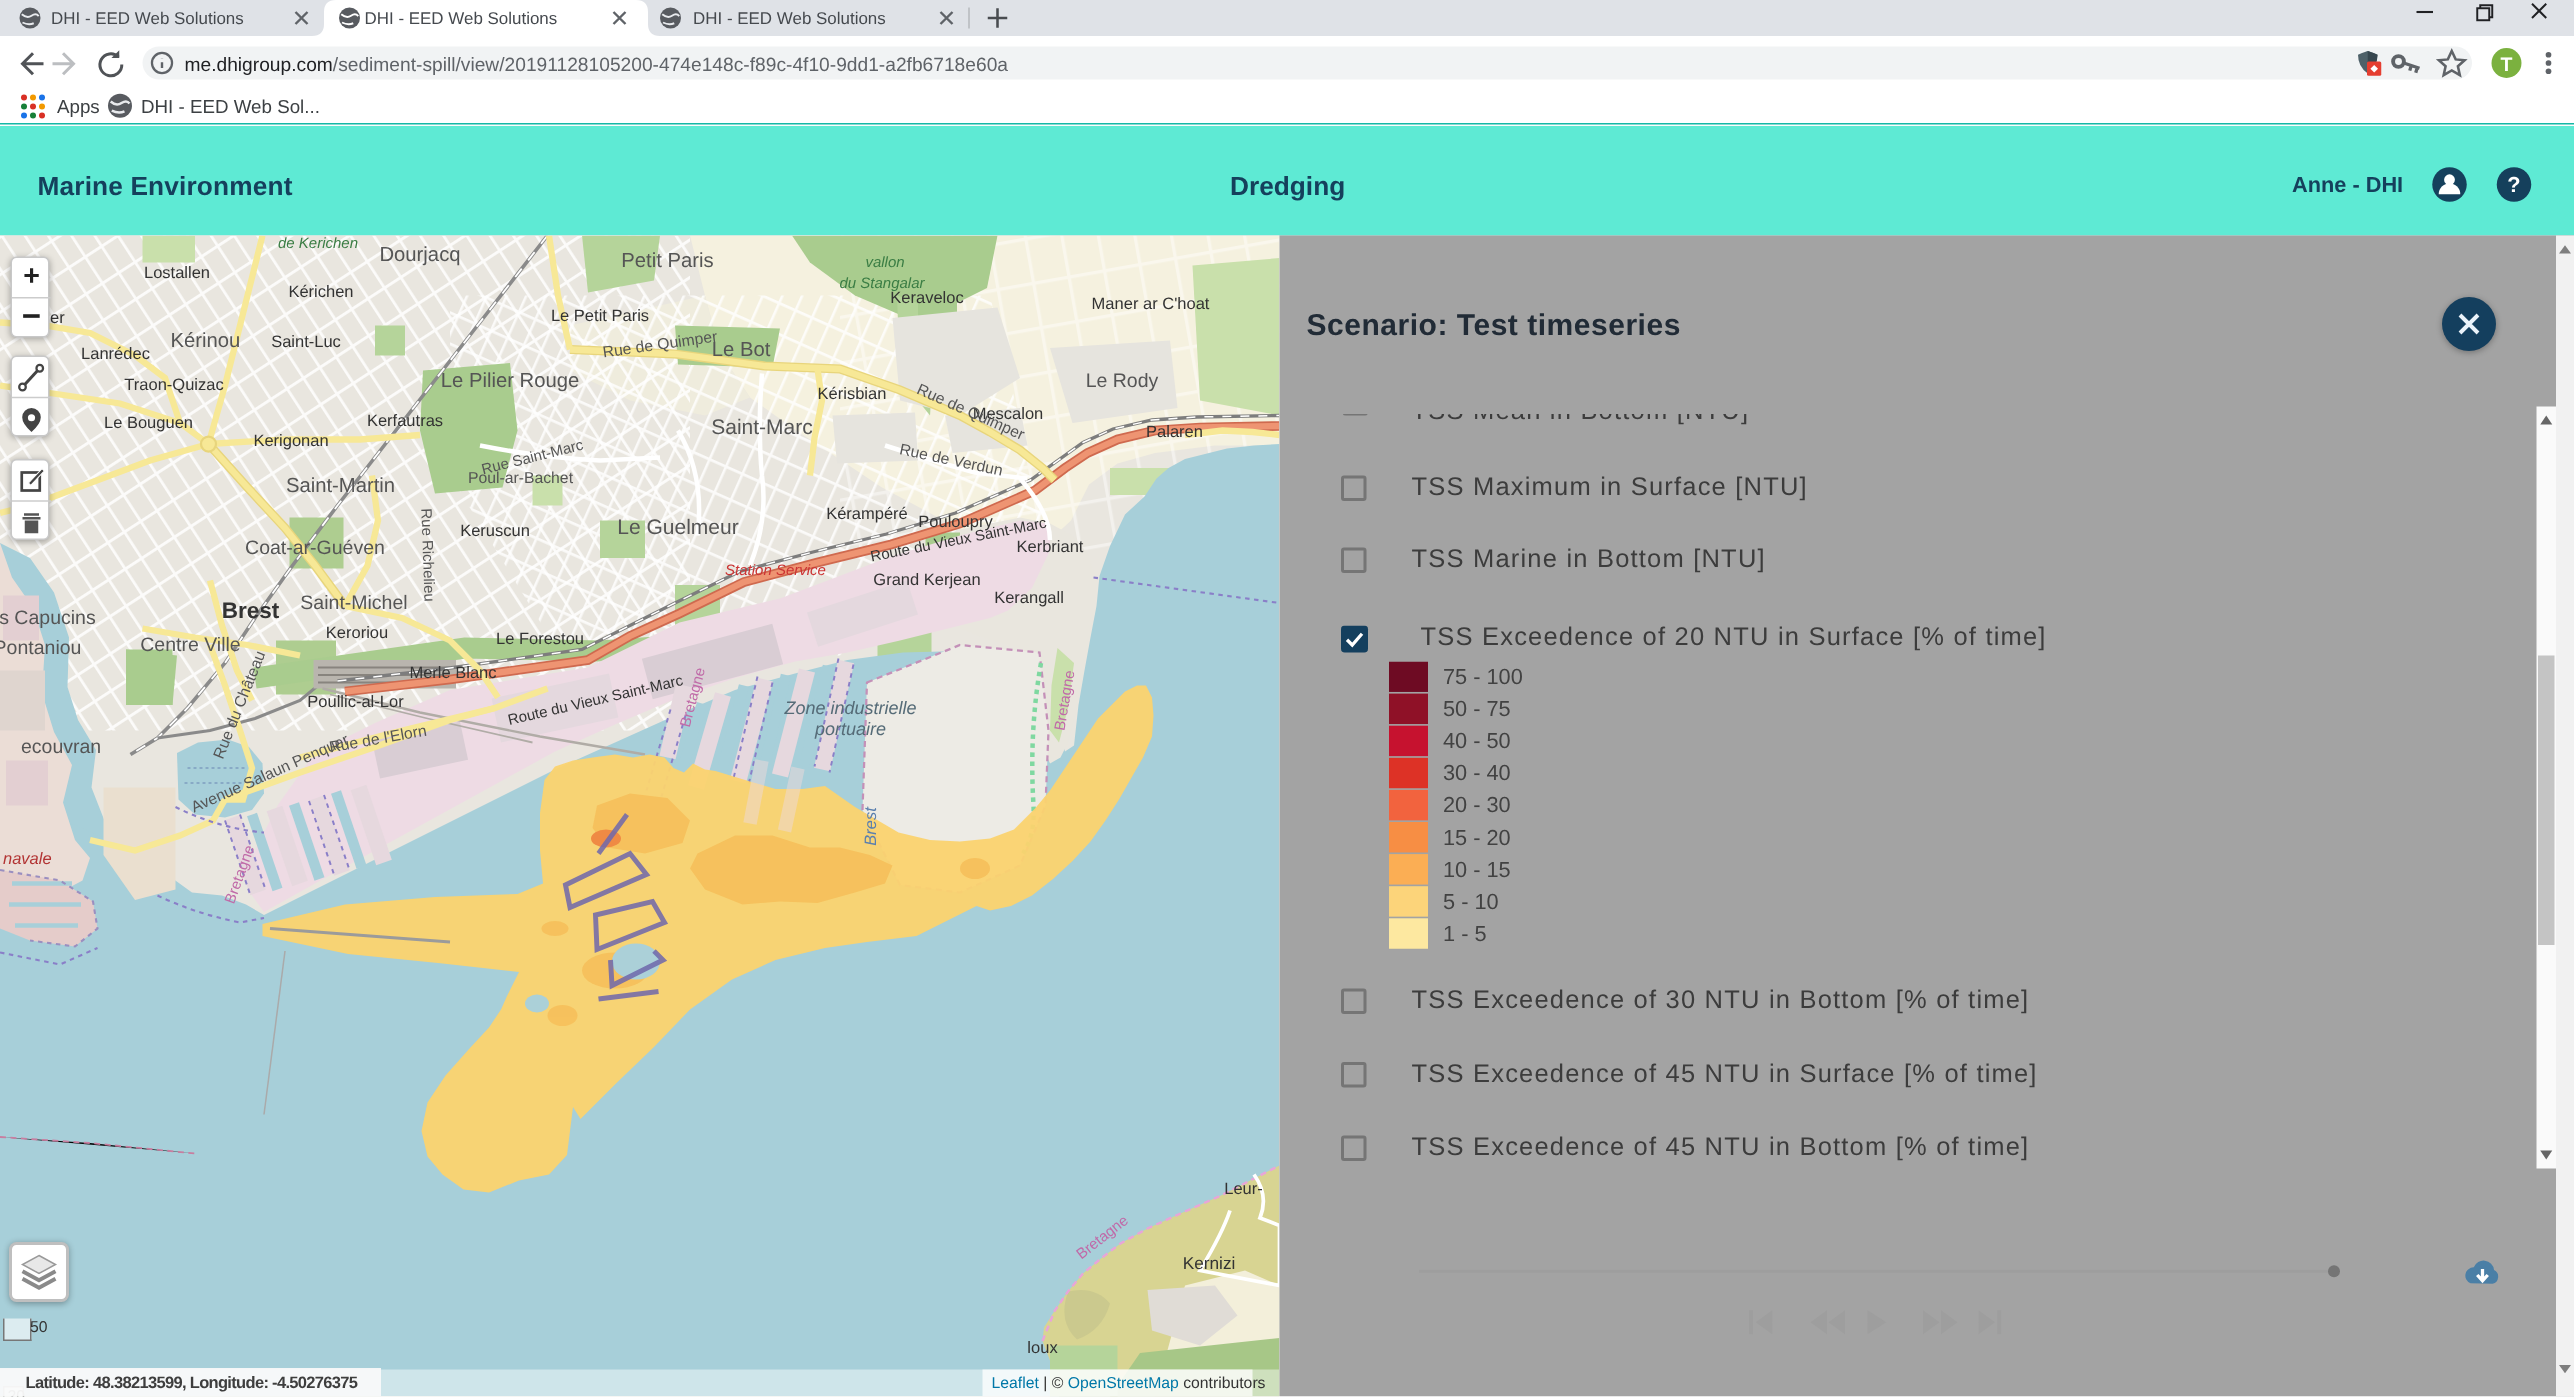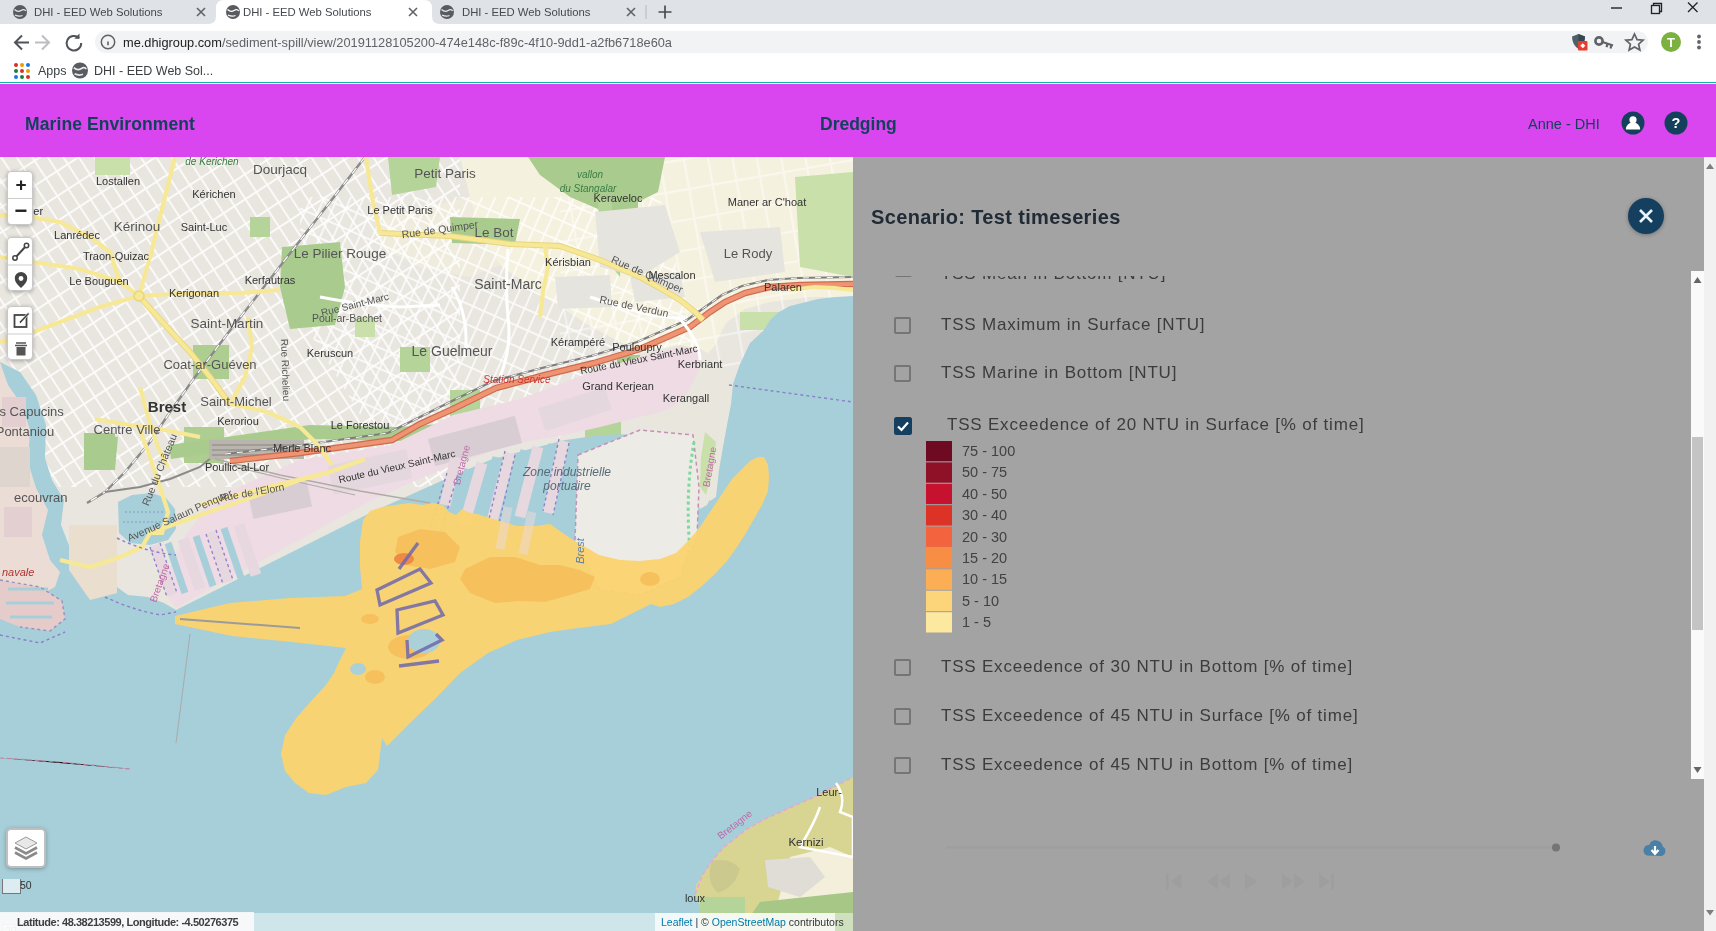--- a/index.html
+++ b/index.html
@@ -3,21 +3,21 @@
 <style>
 *{margin:0;padding:0;box-sizing:border-box}
 html,body{width:1716px;height:931px;overflow:hidden;font-family:"Liberation Sans",sans-serif;background:#fff}
 .abs{position:absolute}
 #stage{position:relative;width:1716px;height:931px;background:#fff}
 
 #tabstrip{position:absolute;left:0;top:0;width:1716px;height:24px;background:#dfe2e7}
 #navbar{position:absolute;left:0;top:24px;width:1716px;height:34px;background:#fff}
 #bookbar{position:absolute;left:0;top:58px;width:1716px;height:25px;background:#fff;border-bottom:1px solid #14b8a6}
 
-#apphead{position:absolute;left:0;top:84px;width:1716px;height:73px;background:#d946ef;box-shadow:0 1px 3px rgba(0,0,0,.12)}
+#apphead{position:absolute;left:0;top:84px;width:1716px;height:73px;background:#5eead4;box-shadow:0 1px 3px rgba(0,0,0,.12)}
 .hblue{color:#15405c}
 
 #map{position:absolute;left:0;top:157px;width:853px;height:774px;overflow:hidden;background:#ede9e1}
 .lbtn{position:absolute;background:#fff;border:1px solid #c8c8c8;border-radius:4px;box-shadow:0 1px 4px rgba(0,0,0,.3)}
 
 #panel{position:absolute;left:853px;top:157px;width:863px;height:774px;background:#a3a3a3}
 .row{position:absolute;left:41px;height:18px}
 .cb{position:absolute;left:0;top:0;width:17px;height:17px;border:2px solid #757575;border-radius:2px}
 .rtx{position:absolute;left:47px;top:-2px;font-size:17px;letter-spacing:.8px;color:#3c3c3c;white-space:nowrap}
 </style></head>
@@ -100,21 +100,21 @@
     </g>
     <text x="38" y="17" font-family="Liberation Sans,sans-serif" font-size="12.5" fill="#3c4043">Apps</text>
     <circle cx="80" cy="12.5" r="8" fill="#585b60"></circle>
         <path d="M73.8 9.7 Q77.5 13 81 10.7 Q84.5 8.5 86.3 11 M74.5 15.8 Q79 18 83 16.3" stroke="#e8eaed" stroke-width="1.7" fill="none"></path>
     <text x="94" y="17" font-family="Liberation Sans,sans-serif" font-size="12.5" fill="#3c4043">DHI - EED Web Sol...</text>
   </svg>
 </div>
 <div id="apphead">
   <div class="abs hblue" style="left:25px;top:30px;font-size:17.5px;font-weight:700;letter-spacing:.1px">Marine Environment</div>
   <div class="abs hblue" style="left:820px;top:30px;font-size:17.5px;font-weight:700">Dredging</div>
-  <div class="abs hblue" style="left:1528px;top:32px;font-size:14.5px;font-weight:400">Anne - DHI</div>
+  <div class="abs hblue" style="left:1528px;top:32px;font-size:14.5px;font-weight:700">Anne - DHI</div>
   <svg class="abs" style="left:1620px;top:26px" width="70" height="26">
     <circle cx="13" cy="13" r="11.5" fill="#15405c"></circle>
     <circle cx="13" cy="9.8" r="3.6" fill="#fff"></circle>
         <path d="M5.8 19.5 a7.2 7.2 0 0 1 14.4 0 z" fill="#fff"></path>
     <circle cx="56" cy="13" r="11.5" fill="#15405c"></circle>
     <text x="56" y="18" text-anchor="middle" font-size="14.5" font-weight="bold" fill="#fff" font-family="Liberation Sans,sans-serif">?</text>
   </svg>
 </div>
 <div id="map">
 <svg width="853" height="774" viewBox="0 0 853 774">

